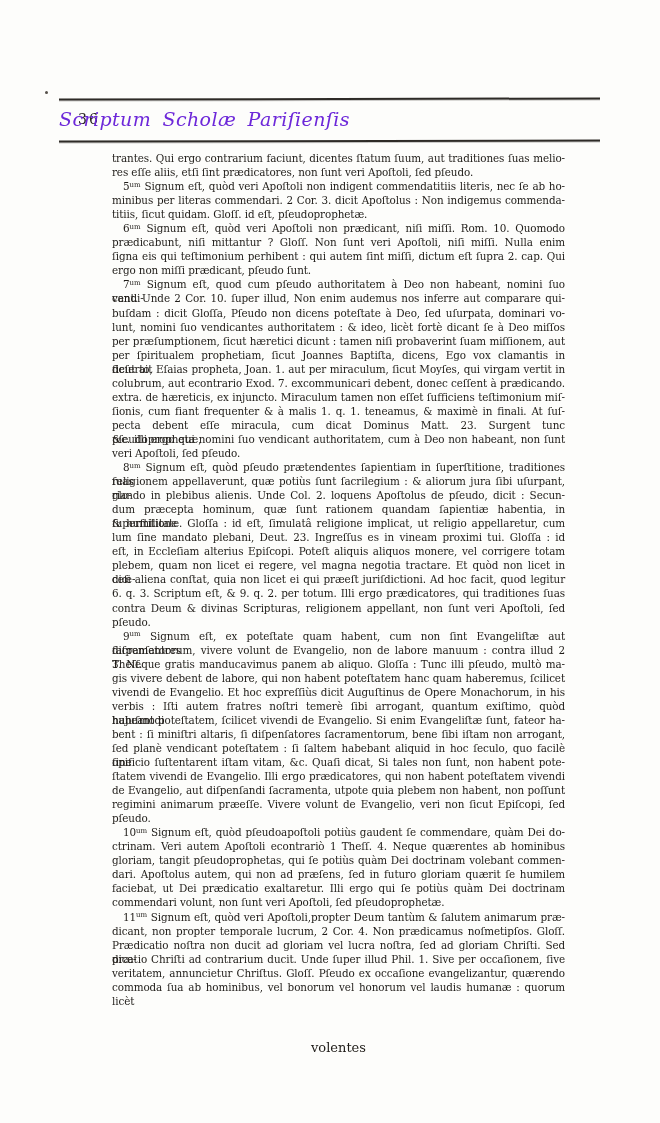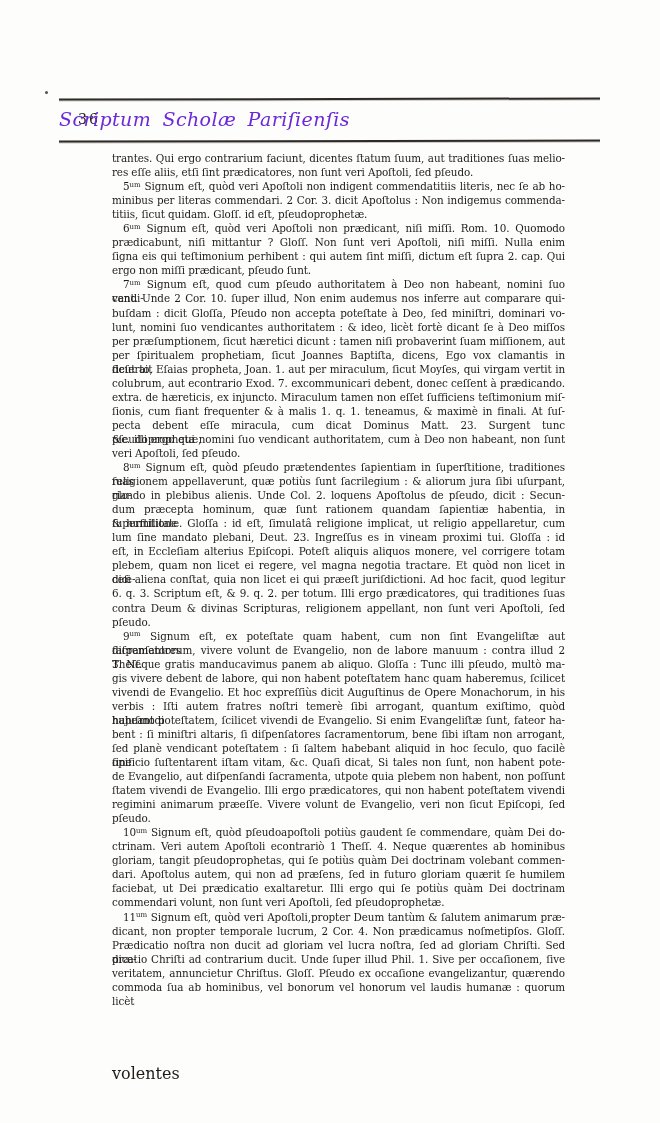--- a/index.html
+++ b/index.html
@@ -51,23 +51,23 @@
   }
   .line.end{text-align-last:left;}
   .line.ind{text-indent:11px;}
   sup{
     font-size:7px;line-height:0;
     position:relative;top:-3.2px;vertical-align:baseline;
     letter-spacing:0;
     margin-top:18px;
   }
   .catchword{
-    position:absolute;left:112px;top:1067px;width:453px;
-    text-align:left;
-    font-size:16px;line-height:14px;
+    position:absolute;left:112px;top:1041px;width:453px;
+    text-align:center;
+    font-size:13px;line-height:14px;
     color:#1f1c18;
   }
 </style>
 </head>
 <body>
 
 <div class="page">
   <div class="speck"></div>
   <div class="rule rule-top"></div>
   <div class="page-number">36</div>
@@ -85,21 +85,21 @@
       </p>
       <p class="para">
         <span class="line ind">6<sup>um</sup> Signum eſt, quòd veri Apoſtoli non prædicant, niſi miſſi. Rom. 10. Quomodo</span>
         <span class="line">prædicabunt, niſi mittantur ? Gloſſ. Non ſunt veri Apoſtoli, niſi miſſi. Nulla enim</span>
         <span class="line">ſigna eis qui teſtimonium perhibent : qui autem ſint miſſi, dictum eſt ſupra 2. cap. Qui</span>
         <span class="line end">ergo non miſſi prædicant, pſeudo ſunt.</span>
       </p>
       <p class="para">
         <span class="line ind">7<sup>um</sup> Signum eſt, quod cum pſeudo authoritatem à Deo non habeant, nomini ſuo vendi-</span>
         <span class="line">cant. Unde 2 Cor. 10. ſuper illud, Non enim audemus nos inferre aut comparare qui-</span>
-        <span class="line">buſdam : dicit Gloſſa, Pſeudo non accepta poteſtate à Deo, ſed miniſtri, dominari vo-</span>
+        <span class="line">buſdam : dicit Gloſſa, Pſeudo non dicens poteſtate à Deo, ſed uſurpata, dominari vo-</span>
         <span class="line">lunt, nomini ſuo vendicantes authoritatem : &amp; ideo, licèt fortè dicant ſe à Deo miſſos</span>
         <span class="line">per præſumptionem, ſicut hæretici dicunt : tamen niſi probaverint ſuam miſſionem, aut</span>
         <span class="line">per ſpiritualem prophetiam, ſicut Joannes Baptiſta, dicens, Ego vox clamantis in deſerto,</span>
         <span class="line">ſicut ait Eſaias propheta, Joan. 1. aut per miraculum, ſicut Moyſes, qui virgam vertit in</span>
         <span class="line">colubrum, aut econtrario Exod. 7. excommunicari debent, donec ceſſent à prædicando.</span>
         <span class="line">extra. de hæreticis, ex injuncto. Miraculum tamen non eſſet ſufficiens teſtimonium miſ-</span>
         <span class="line">ſionis, cum fiant frequenter &amp; à malis 1. q. 1. teneamus, &amp; maximè in finali. At ſuſ-</span>
         <span class="line">pecta debent eſſe miracula, cum dicat Dominus Matt. 23. Surgent tunc pſeudoprophetæ,</span>
         <span class="line">&amp;c. illi ergo qui nomini ſuo vendicant authoritatem, cum à Deo non habeant, non ſunt</span>
         <span class="line end">veri Apoſtoli, ſed pſeudo.</span>
@@ -122,22 +122,22 @@
         <span class="line ind">9<sup>um</sup> Signum eſt, ex poteſtate quam habent, cum non ſint Evangeliſtæ aut diſpenſatores</span>
         <span class="line">ſacramentorum, vivere volunt de Evangelio, non de labore manuum : contra illud 2 Theſſ.</span>
         <span class="line">3. Neque gratis manducavimus panem ab aliquo. Gloſſa : Tunc illi pſeudo, multò ma-</span>
         <span class="line">gis vivere debent de labore, qui non habent poteſtatem hanc quam haberemus, ſcilicet</span>
         <span class="line">vivendi de Evangelio. Et hoc expreſſiùs dicit Auguſtinus de Opere Monachorum, in his</span>
         <span class="line">verbis : Iſti autem fratres noſtri temerè ſibi arrogant, quantum exiſtimo, quòd hujuſmodi</span>
         <span class="line">habeant poteſtatem, ſcilicet vivendi de Evangelio. Si enim Evangeliſtæ ſunt, fateor ha-</span>
         <span class="line">bent : ſi miniſtri altaris, ſi diſpenſatores ſacramentorum, bene ſibi iſtam non arrogant,</span>
         <span class="line">ſed planè vendicant poteſtatem : ſi ſaltem habebant aliquid in hoc ſeculo, quo facilè ſine</span>
         <span class="line">opificio ſuſtentarent iſtam vitam, &amp;c. Quaſi dicat, Si tales non ſunt, non habent pote-</span>
+        <span class="line">ſtatem vivendi de Evangelio. Illi ergo prædicatores, qui non habent poteſtatem vivendi</span>
         <span class="line">de Evangelio, aut diſpenſandi ſacramenta, utpote quia plebem non habent, non poſſunt</span>
-        <span class="line">ſtatem vivendi de Evangelio. Illi ergo prædicatores, qui non habent poteſtatem vivendi</span>
         <span class="line">regimini animarum præeſſe. Vivere volunt de Evangelio, veri non ſicut Epiſcopi, ſed</span>
         <span class="line end">pſeudo.</span>
       </p>
       <p class="para">
         <span class="line ind">10<sup>um</sup> Signum eſt, quòd pſeudoapoſtoli potiùs gaudent ſe commendare, quàm Dei do-</span>
         <span class="line">ctrinam. Veri autem Apoſtoli econtrariò 1 Theſſ. 4. Neque quærentes ab hominibus</span>
         <span class="line">gloriam, tangit pſeudoprophetas, qui ſe potiùs quàm Dei doctrinam volebant commen-</span>
         <span class="line">dari. Apoſtolus autem, qui non ad præſens, ſed in futuro gloriam quærit ſe humilem</span>
         <span class="line">faciebat, ut Dei prædicatio exaltaretur. Illi ergo qui ſe potiùs quàm Dei doctrinam</span>
         <span class="line end">commendari volunt, non ſunt veri Apoſtoli, ſed pſeudoprophetæ.</span>

